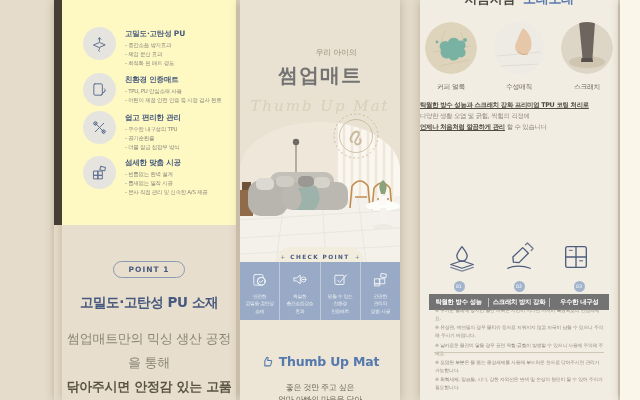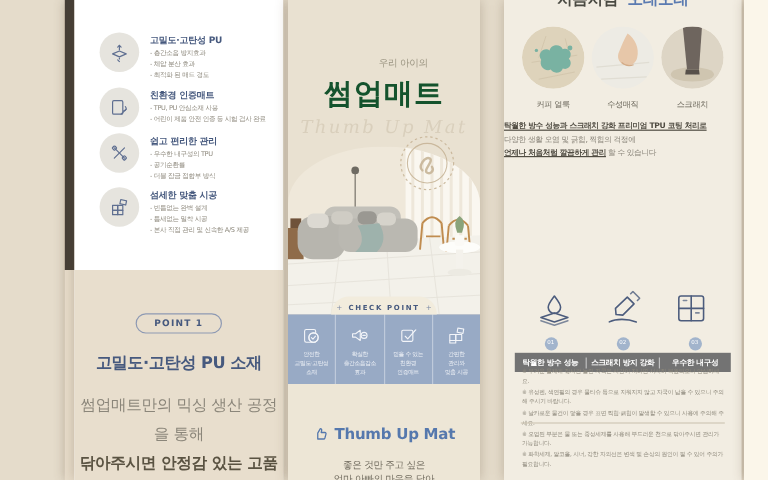--- a/index.html
+++ b/index.html
@@ -8,21 +8,21 @@
     background:#e5dccb;
     font-family:"DejaVu Sans","Liberation Sans",sans-serif;
     -webkit-font-smoothing:antialiased;
   }
   .panel{position:absolute;top:0;bottom:0;box-shadow:0 0 10px rgba(92,74,50,.30);}
   
   .sliver{left:54px;width:8px;background:#e8ddcb;}
   .sliver-dark{position:absolute;top:0;left:0;right:0;height:225px;background:#453e36;}
   .strip-right{left:620px;width:20px;background:#fbf6ea;}
   
-  .panel-left{left:62px;width:174px;background:#ffffff;}
+  .panel-left{left:62px;width:174px;background:#fef9c3;}
   .features{padding:27px 0 0 21px;}
   .feature{display:flex;align-items:flex-start;margin-bottom:5px;}
   .f-icon{width:33px;height:33px;border-radius:50%;background:#e6e4de;flex:0 0 33px;
           display:flex;align-items:center;justify-content:center;color:#5f6f91;}
   .f-icon svg{width:17px;height:17px;}
   .f-text{margin-left:9px;padding-top:2px;}
   .f-title{font-size:7.5px;font-weight:bold;color:#46597e;letter-spacing:-.2px;margin-bottom:2px;}
   .f-bullet{font-size:5.5px;color:#8d887c;line-height:1.62;letter-spacing:-.3px;white-space:nowrap;}
   .point-section{position:absolute;top:225px;left:0;right:0;bottom:0;background:#e8decd;text-align:center;}
   .point-badge{display:inline-block;margin-top:36px;border:1px solid #8d99b3;border-radius:10px;
@@ -30,21 +30,21 @@
   .point-heading{margin:16px 0 0;font-size:13.5px;font-weight:bold;color:#46597e;letter-spacing:-.4px;}
   .point-body{margin-top:15px;font-size:13px;color:#8b867a;line-height:1.85;letter-spacing:-.3px;}
   .point-body .strong{font-weight:bold;color:#5a5342;}
   .point-check{margin-top:18px;color:#5b7bb1;}
   .point-check svg{width:12px;height:12px;}
   
   .panel-mid{left:240px;width:160px;background:#e9e1d1;}
   .mid-head{position:absolute;top:47px;left:0;right:0;text-align:center;z-index:2;}
   .mid-eyebrow{font-size:8px;color:#98927f;letter-spacing:-.3px;padding-left:32px;}
   .mid-sub{margin-top:5px;font-size:9.5px;font-weight:bold;color:#5b5647;letter-spacing:-.4px;}
-  .mid-title{margin-top:4px;font-size:24px;font-weight:bold;color:#14532d;letter-spacing:1px;}
+  .mid-title{margin-top:4px;font-size:20px;font-weight:bold;color:#737373;letter-spacing:1px;}
   .mid-watermark{position:absolute;top:97px;left:0;right:0;text-align:center;z-index:1;
     font-family:"DejaVu Serif","Liberation Serif",serif;font-style:italic;
     font-size:15px;color:#d9cfbc;letter-spacing:2px;}
   .mid-photo{position:absolute;top:122px;left:0;width:160px;height:140px;overflow:hidden;
              border-radius:50% 50% 0 0 / 34% 34% 0 0;}
   .mid-photo svg{display:block;}
   .stamp{position:absolute;top:112px;left:92px;width:48px;height:48px;color:#c5b294;z-index:3;opacity:.85;}
   .cp-band{position:absolute;top:262px;left:0;right:0;height:58px;background:#98aac5;z-index:4;}
   .cp-tab{position:absolute;top:-15px;left:50%;transform:translateX(-50%);width:88px;height:15px;
           background:#f2ecdd;border-radius:44px 44px 0 0;
@@ -63,21 +63,21 @@
   .mid-logo svg{width:13px;height:13px;color:#5578ad;}
   .mid-logo-text{font-size:12.5px;font-weight:bold;color:#5578ad;letter-spacing:-.2px;}
   .mid-footer{position:absolute;top:62px;left:0;right:0;text-align:center;
               font-size:8px;color:#6e695c;line-height:1.5;letter-spacing:-.3px;}
   
   .panel-right{left:420px;width:198px;background:#f2ede2;}
   .rt-cuthead{position:absolute;top:-10px;left:0;right:0;text-align:center;
               font-size:13px;font-weight:bold;letter-spacing:-.3px;}
   .rt-cuthead .p1{color:#4a4a42;margin-right:8px;}
   .rt-cuthead .p2{color:#5b7bb1;}
-  .rt-circles{position:absolute;top:22px;left:0;right:0;display:flex;justify-content:center;gap:3px;}
+  .rt-circles{position:absolute;top:22px;left:0;right:0;display:flex;justify-content:center;gap:13px;}
   .rt-circ{width:55px;text-align:center;}
   .rt-circ svg{width:52px;height:52px;border-radius:50%;display:block;margin:0 auto;}
   .rt-circ-cap{margin-top:8px;font-size:6.8px;color:#6c685c;letter-spacing:-.3px;}
   .rt-para{position:absolute;top:100px;left:0;right:0;text-align:left;
            font-size:6.4px;line-height:1.75;color:#8a857a;letter-spacing:-.3px;}
   .rt-para .bold-u{font-weight:bold;color:#504c42;text-decoration:underline;}
   .rt-quote{position:absolute;top:152px;left:14px;right:14px;padding:13px 0;text-align:center;
             font-size:8.6px;font-weight:bold;color:#46597e;line-height:1.95;letter-spacing:-.3px;}
   .rt-quote::before,.rt-quote::after{content:"";position:absolute;top:0;bottom:0;width:11px;
             border:2.5px solid #3d5075;}

